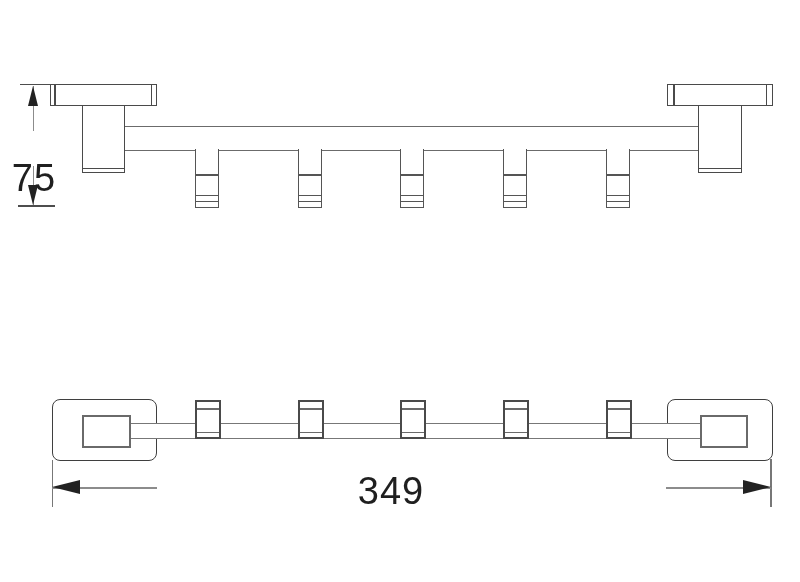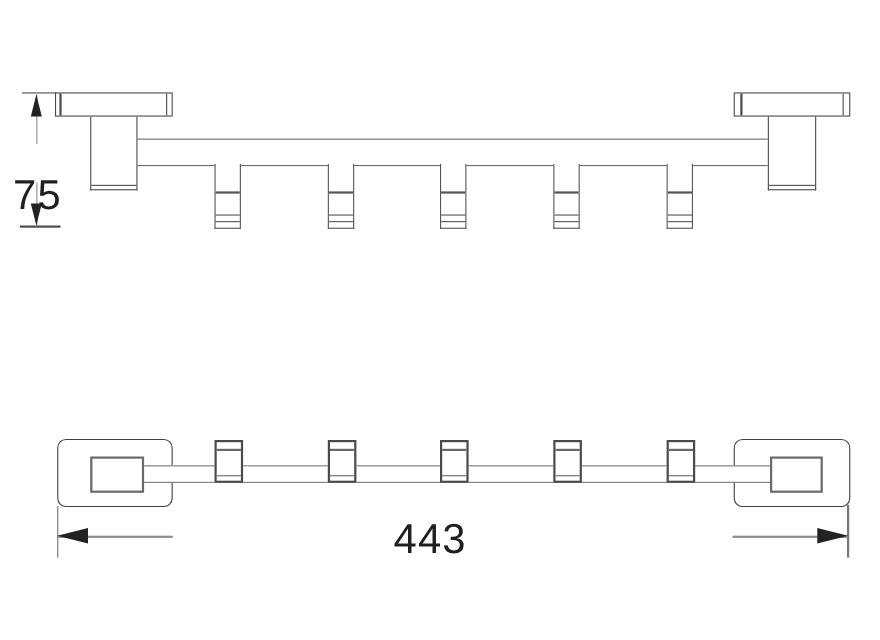--- a/index.html
+++ b/index.html
@@ -167,17 +167,17 @@
     <div class="abs p-mount" style="left:82px;top:415px;width:45px;height:29px;"></div>
     <div class="abs p-mount" style="left:700px;top:415px;width:44px;height:29px;"></div>
 
     <div>
       <div class="abs ext-line" style="left:51.5px;top:460px;width:1.5px;height:47px;background:#777;"></div>
       <div class="abs ext-line" style="left:770px;top:459px;width:1.5px;height:48px;background:#777;"></div>
       <div class="abs dim-line" style="left:52px;top:487px;width:105px;height:1.5px;"></div>
       <div class="abs dim-line" style="left:666px;top:487px;width:105px;height:1.5px;"></div>
       <div class="abs arrow arrow-left" style="left:52px;top:480px;"></div>
       <div class="abs arrow arrow-right" style="left:743px;top:480px;"></div>
-      <div class="abs dim-label" style="left:331px;top:473px;width:120px;">443</div>
+      <div class="abs dim-label" style="left:331px;top:473px;width:120px;">349</div>
     </div>
   </div>
 
 </div>
 
 </body></html>

